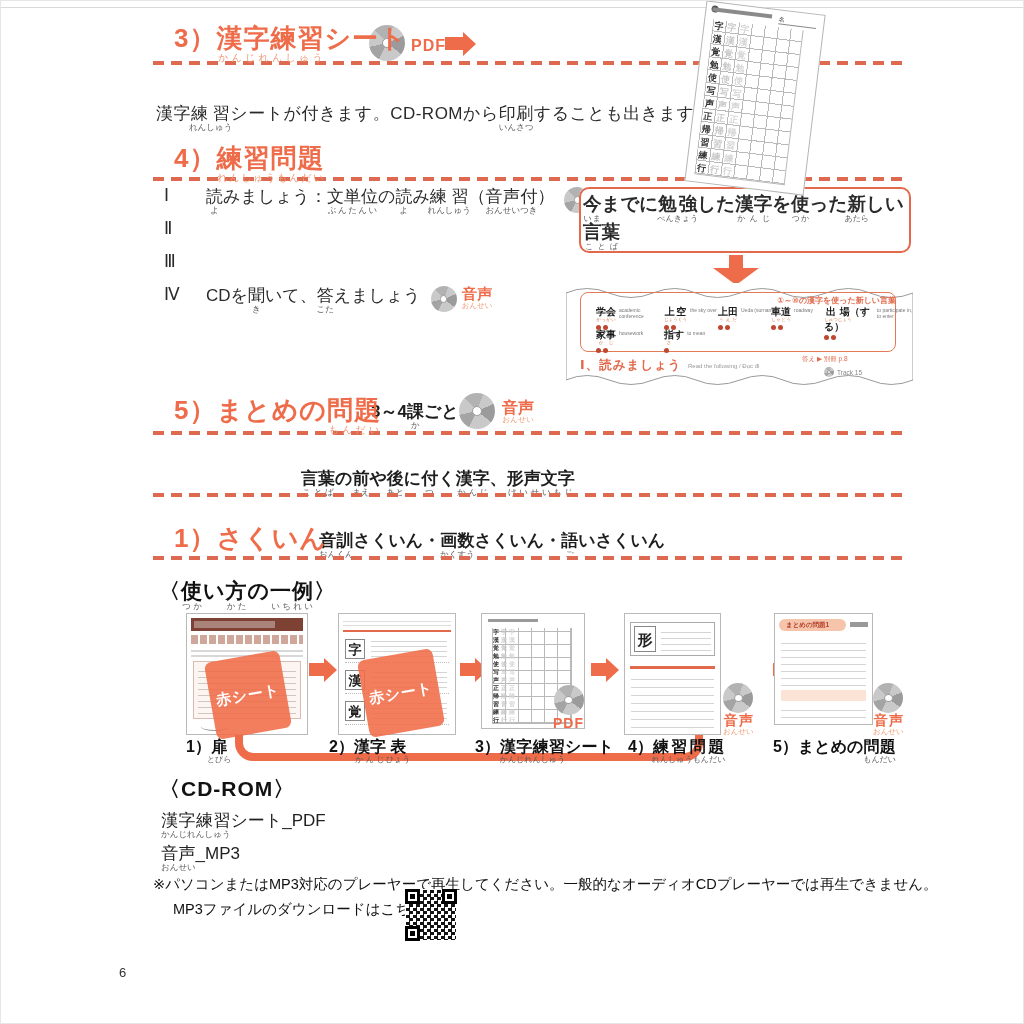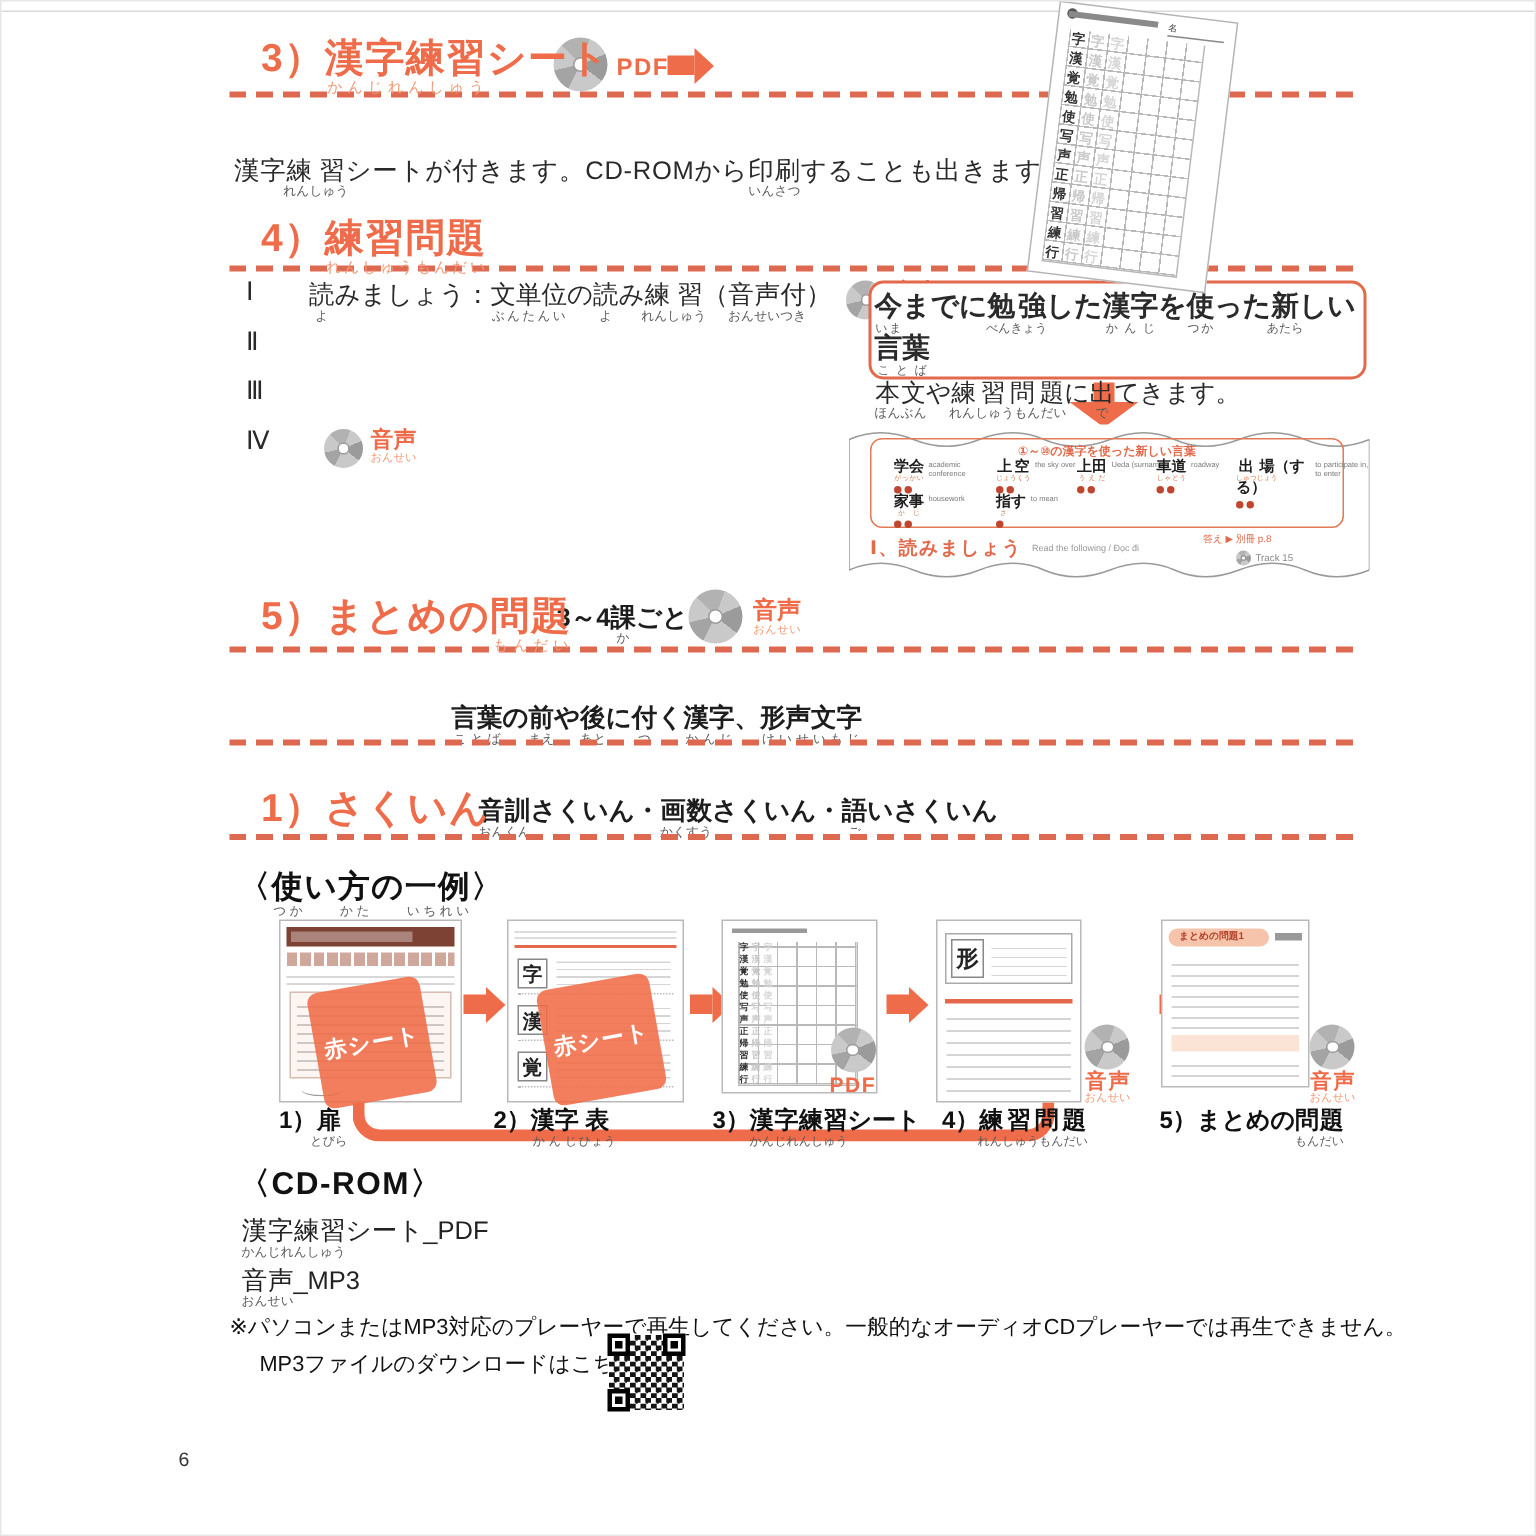--- a/index.html
+++ b/index.html
@@ -36,21 +36,21 @@
   #callout .c1{font-size:18.5px;font-weight:bold}
   #callout .c1 rt{font-size:8px}
   #callout .c2{font-size:16.5px}
   #varrow-bar{position:absolute;left:728px;top:254px;width:14px;height:14px;background:var(--accent)}
   #varrow-head{position:absolute;left:712px;top:267px;width:0;height:0;
         border-left:23px solid transparent;border-right:23px solid transparent;border-top:17px solid var(--accent)}
   
   #clip{position:absolute;left:565px;top:282px;width:347px;height:106px;z-index:2;background:#fff}
   #clip svg{position:absolute;inset:0}
   #clip .inbox{position:absolute;left:14px;top:9px;width:316px;height:60px;border:1.5px solid #e37a55;border-radius:8px}
-  #clip .chead{position:absolute;left:14px;top:12px;width:316px;text-align:center;font-size:8px;font-weight:bold;color:#e2694b}
+  #clip .chead{position:absolute;left:14px;top:12px;width:316px;text-align:right;font-size:8px;font-weight:bold;color:#e2694b}
   .wentry{position:absolute}
   .wrow{display:flex;gap:3px;align-items:flex-start}
   .wk{font-size:10px;font-weight:bold;color:#1d1d1d;line-height:1}
   .wk rt{font-size:4.5px;color:#d4794f}
   .wg{font-size:5px;color:#7a7a7a;width:44px;line-height:1.25}
   .dots{display:flex;gap:2px;margin-top:3px}
   .dot{width:5px;height:5px;border-radius:50%;background:#bf4730}
   .cfl{position:absolute;left:14px;top:74px;font-size:12.5px;font-weight:bold;color:#e2694b;letter-spacing:1px}
   .cfls{position:absolute;left:122px;top:80px;font-size:6px;color:#999}
   .cfr{position:absolute;left:236px;top:72px;font-size:6.5px;color:#e2694b}
@@ -185,29 +185,29 @@
     </span>
   </div>
   <div class="item" style="top:217px">
     <span class="mk">Ⅱ</span>
   </div>
   <div class="item" style="top:250px">
     <span class="mk">Ⅲ</span>
   </div>
   <div class="item" style="top:283px">
     <span class="mk">Ⅳ</span>
+    <span>CDを<ruby>聞<rt>き</rt></ruby>いて、<ruby>答<rt>こた</rt></ruby>えましょう</span>
     <span class="audio-chip">
       <span class="disc d26"></span>
       <span class="audio-word"><ruby>音声<rt>おんせい</rt></ruby></span>
     </span>
   </div>
 
   <div id="callout">
     <div class="c1"><ruby>今<rt>いま</rt></ruby>までに<ruby>勉強<rt>べんきょう</rt></ruby>した<ruby>漢字<rt>かんじ</rt></ruby>を<ruby>使<rt>つか</rt></ruby>った<ruby>新<rt>あたら</rt></ruby>しい<ruby>言葉<rt>ことば</rt></ruby></div>
-    <div class="c2"><ruby>本文<rt>ほんぶん</rt></ruby>や<ruby>練習問題<rt>れんしゅうもんだい</rt></ruby>に<ruby>出<rt>で</rt></ruby>てきます。</div>
   </div>
   <div id="varrow-bar"></div>
   <div id="varrow-head"></div>
 
   <div id="clip">
     <svg viewBox="0 0 347 106">
       <path d="M0 10 Q21 1 43 10 T87 10 T130 10 T174 10 T217 10 T260 10 T304 10 T347 10" fill="none" stroke="#9a9a9a" stroke-width="1"></path>
       <path d="M0 97 Q21 88 43 97 T87 97 T130 97 T174 97 T217 97 T260 97 T304 97 T347 97" fill="none" stroke="#9a9a9a" stroke-width="1"></path>
       <path d="M0 10 V97 M347 10 V97" stroke="#9a9a9a" stroke-width="1"></path>
     </svg>

